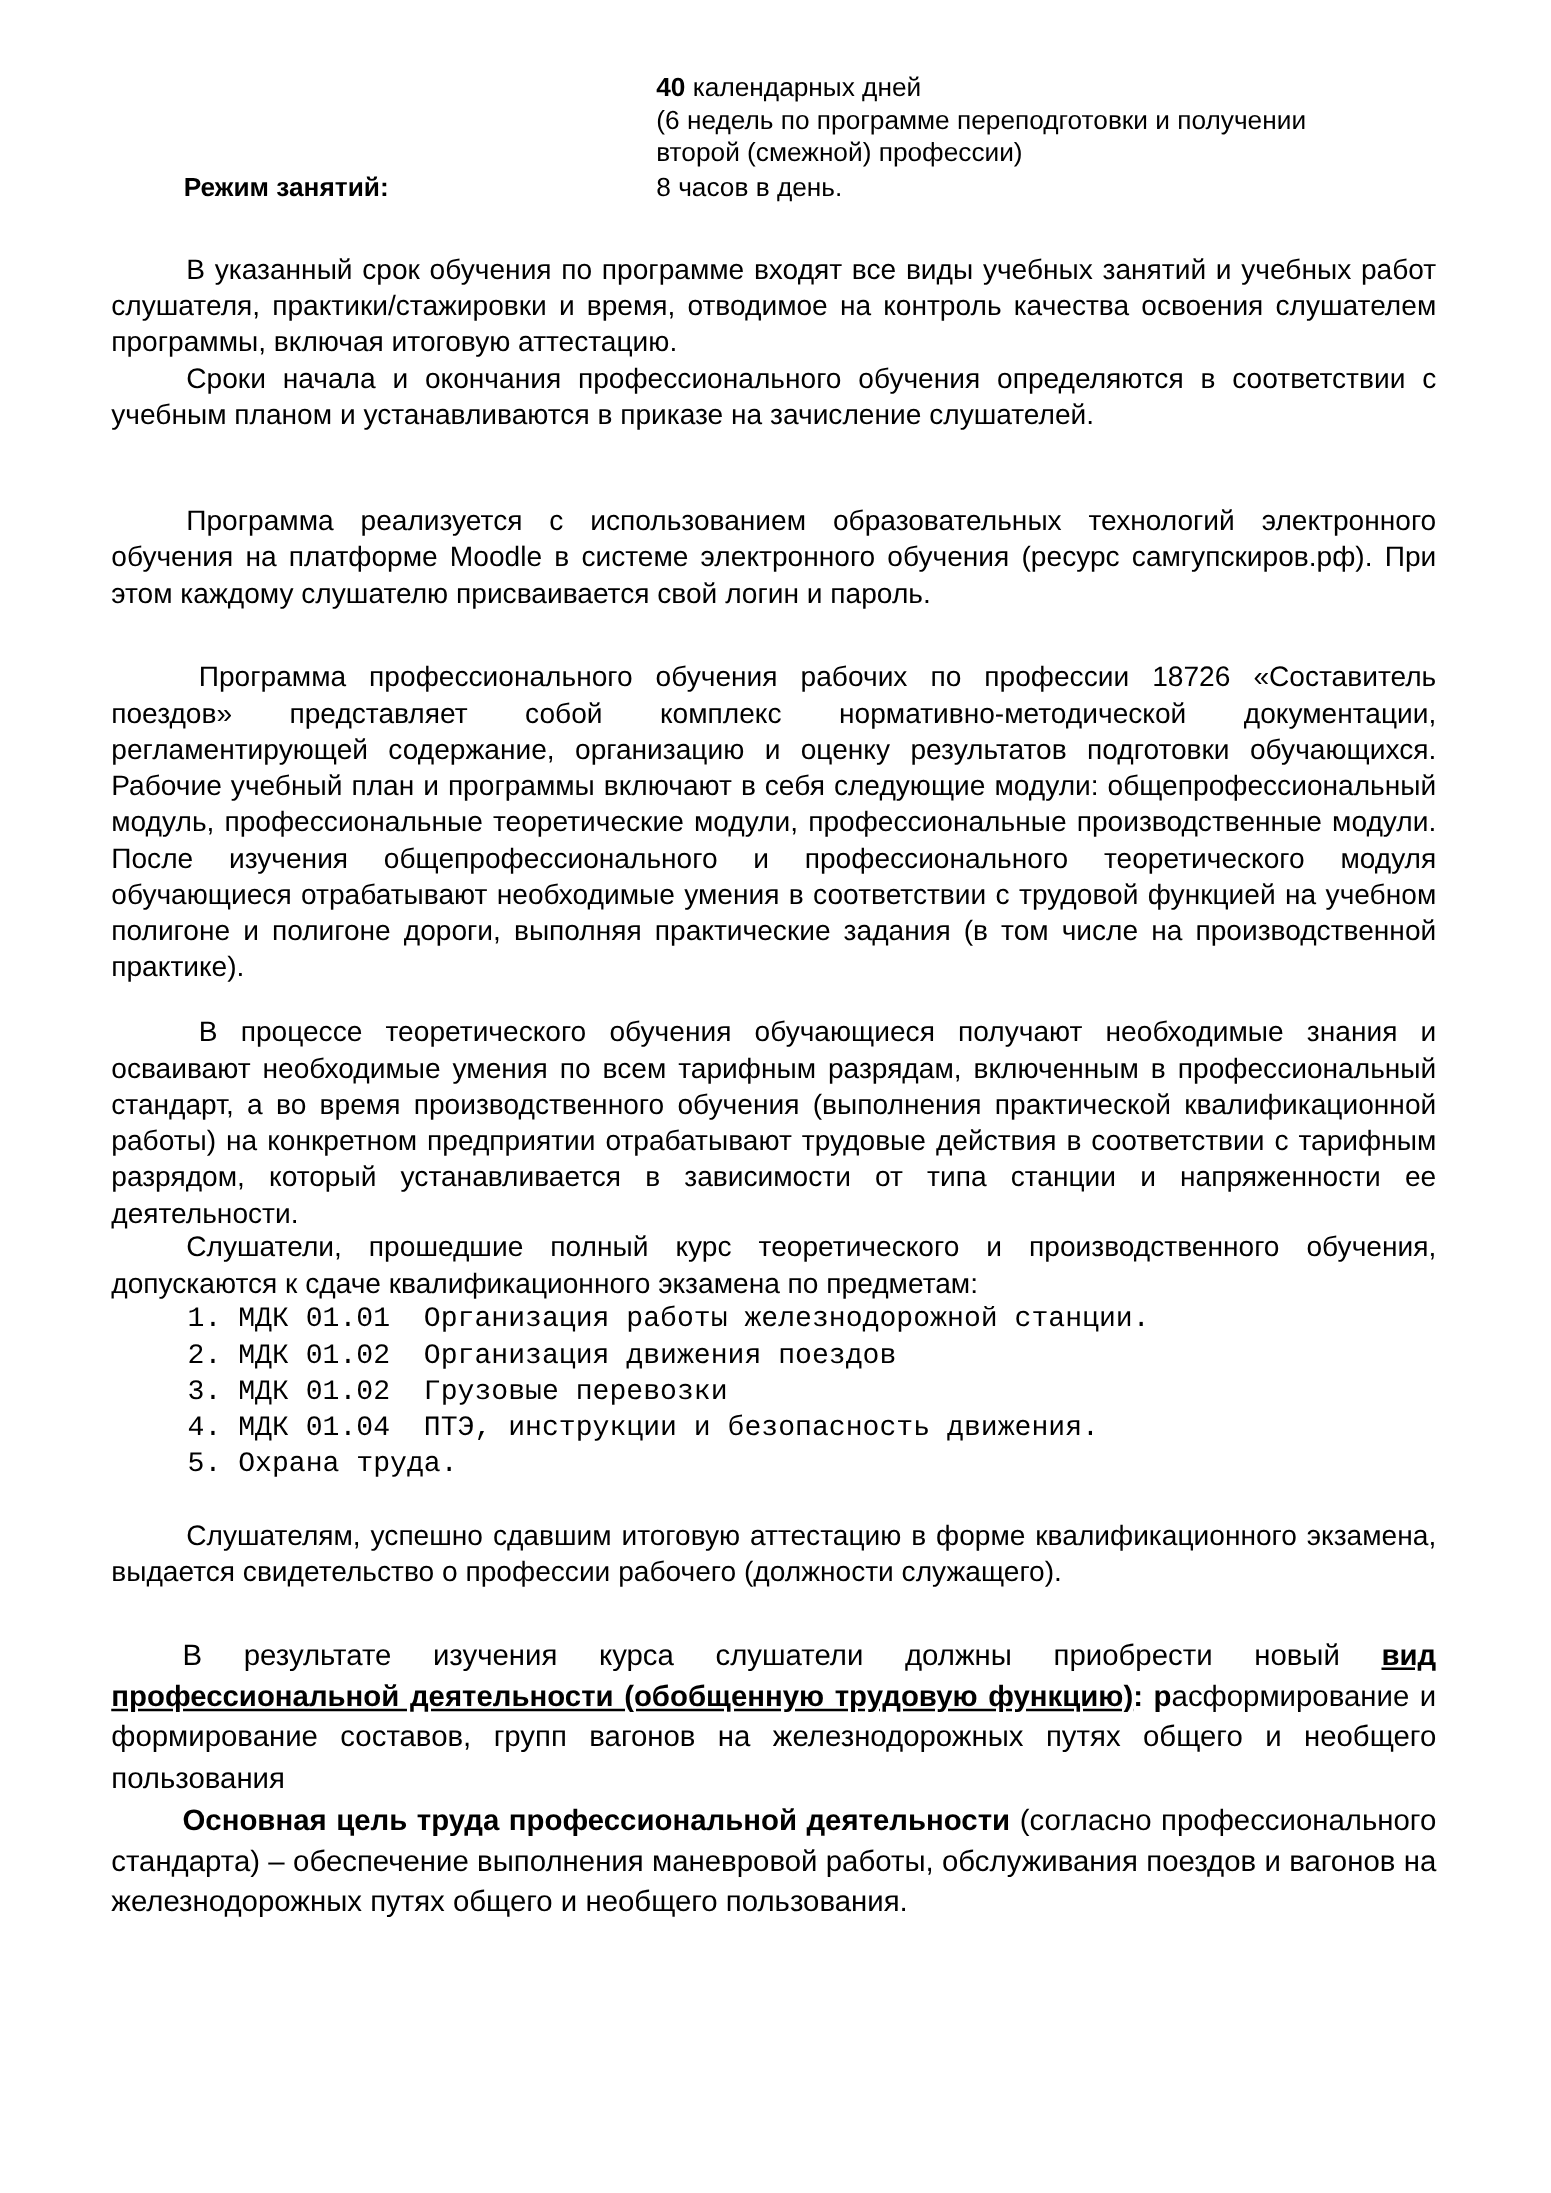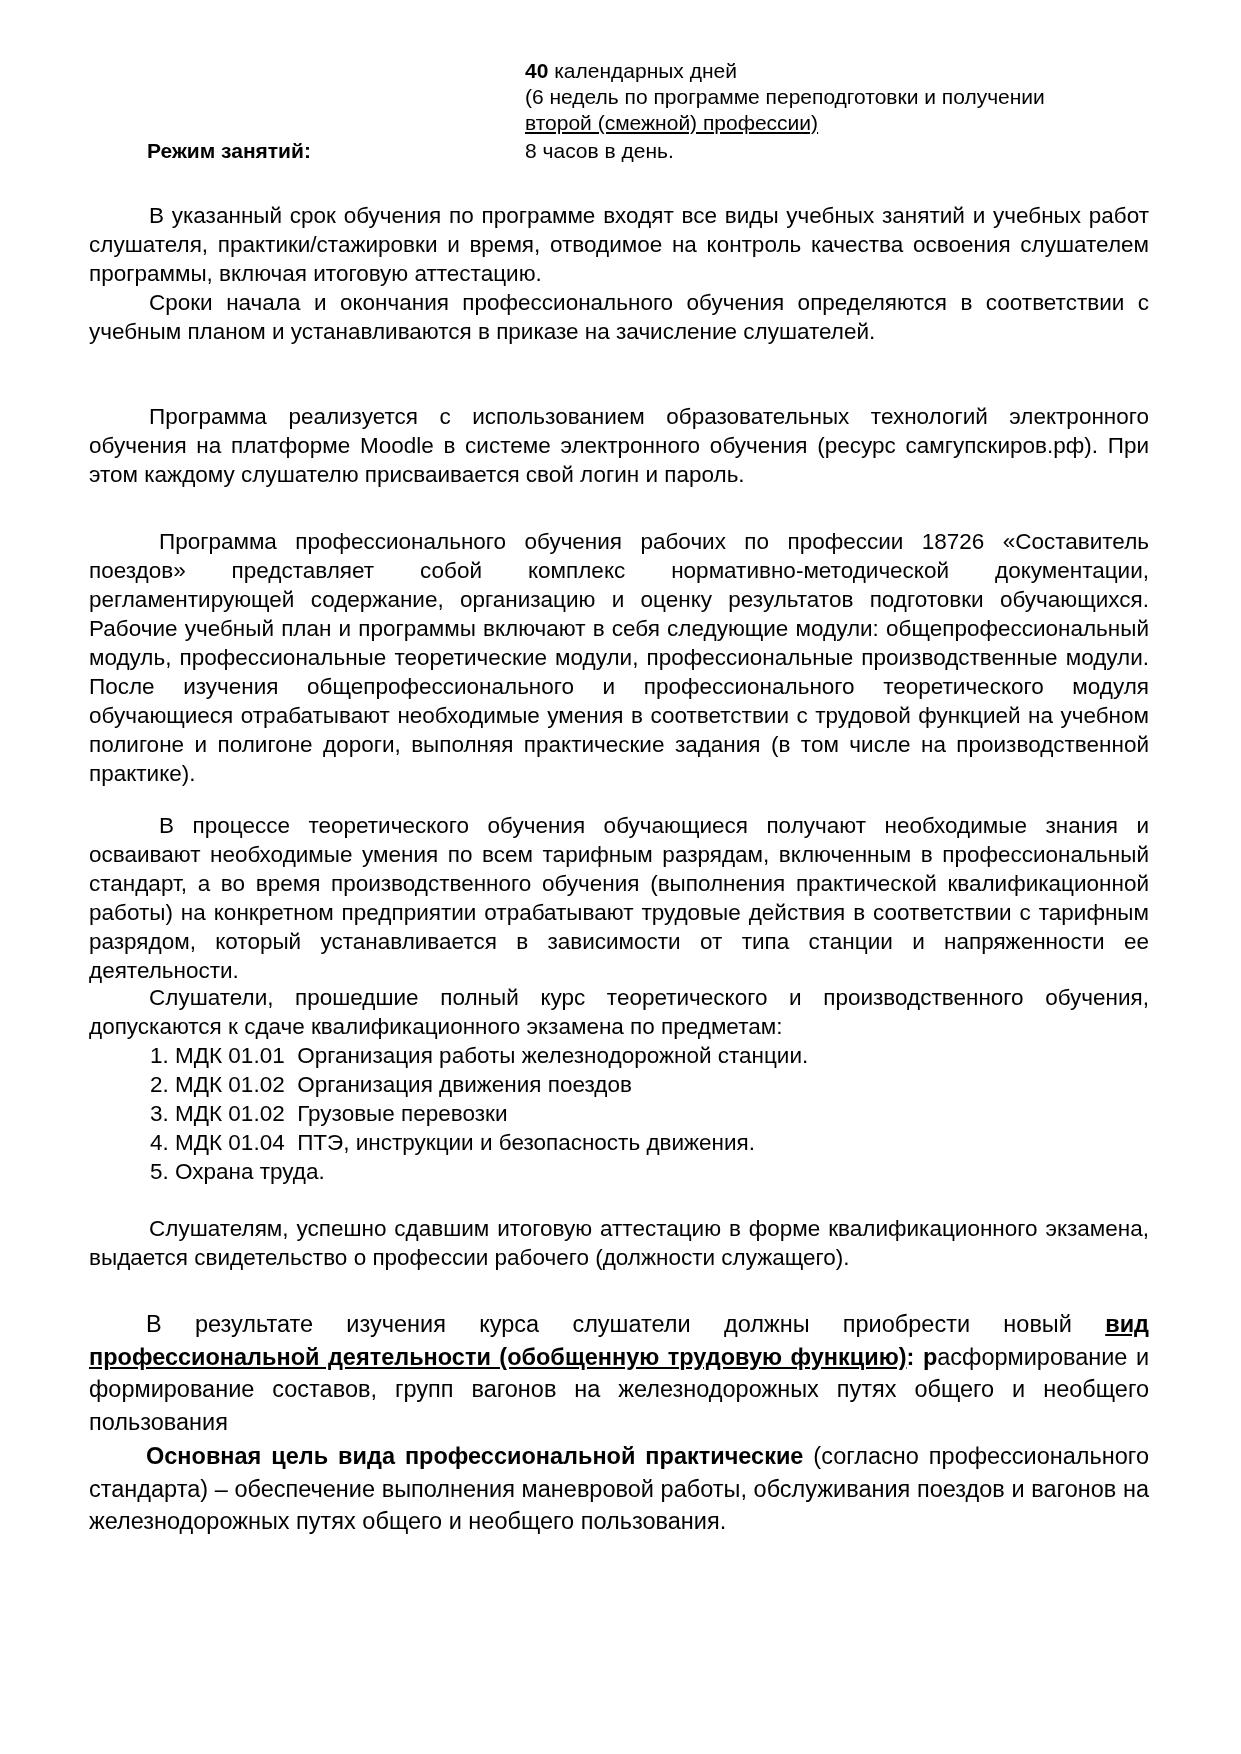--- a/index.html
+++ b/index.html
@@ -4,34 +4,34 @@
 <style>
   html, body { margin: 0; padding: 0; background: #ffffff; }
   body { width: 1241px; height: 1754px; position: relative; overflow: hidden;
          font-family: "Liberation Sans", "DejaVu Sans", sans-serif; color: #000; }
   .page { position: absolute; left: 0; top: 0; width: 1241px; height: 1370px; }
   .p { position: absolute; left: 89px; width: 1060px; font-size: 22.5px; line-height: 29px; text-align: justify; }
   .p .ind { display: inline-block; width: 60px; }
   .p.big { line-height: 32.5px; font-size: 23.5px; }
   .bold { font-weight: bold; }
   .ul { text-decoration: underline; }
-  .list { position: absolute; left: 150px; font-size: 22.5px; line-height: 29px; }
+  .list { position: absolute; left: 150px; font-size: 22.5px; line-height: 29px; font-family: Liberation Mono, monospace; }
   .list div { white-space: pre; }
   .hdr-row { position: absolute; font-size: 21px; line-height: 26px; }
 </style>
 </head>
 <body>
 
 <div class="page">
 
   <div class="hdr-row" style="left:525px; top:58px;">
     <span class="bold">40</span><span> календарных дней</span>
   </div>
   <div class="hdr-row" style="left:525px; top:84px;text-align:center;">(6 недель по программе переподготовки и получении</div>
-  <div class="hdr-row" style="left:525px; top:110px;text-decoration:underline;">второй (смежной) профессии)</div>
+  <div class="hdr-row" style="left:525px; top:110px;">второй (смежной) профессии)</div>
   <div class="hdr-row bold" style="left:147px; top:138px;">Режим занятий:</div>
   <div class="hdr-row" style="left:525px; top:138px;">8 часов в день.</div>
 
   <div class="p" style="top:201px;">
     <span class="ind"></span><span>В указанный срок обучения по программе входят все виды учебных занятий и учебных работ слушателя, практики/стажировки и время, отводимое на контроль качества освоения слушателем программы, включая итоговую аттестацию.</span>
   </div>
 
   <div class="p" style="top:288px;">
     <span class="ind"></span><span>Сроки начала и окончания профессионального обучения определяются в соответствии с учебным планом и устанавливаются в приказе на зачисление слушателей.</span>
   </div>
@@ -64,16 +64,16 @@
   <div class="p big" style="top:1308px;">
     <span class="ind" style="width:57px;"></span><span>В результате изучения курса слушатели должны приобрести новый </span><span class="bold ul">вид профессиональной деятельности (обобщенную трудовую функцию)</span><span class="bold">:</span>
     <span class="bold">р</span><span>асформирование и формирование составов, групп вагонов на железнодорожных путях общего и необщего пользования</span>
   </div>
 
   <div class="p" style="top:1214px;">
     <span class="ind"></span><span>Слушателям, успешно сдавшим итоговую аттестацию в форме квалификационного экзамена, выдается свидетельство о профессии рабочего (должности служащего).</span>
   </div>
 
   <div class="p big" style="top:1440px;">
-    <span class="ind" style="width:57px;"></span><span class="bold">Основная цель вида профессиональной практические</span><span> (согласно профессионального стандарта) – обеспечение выполнения маневровой работы, обслуживания поездов и вагонов на железнодорожных путях общего и необщего пользования.</span>
+    <span class="ind" style="width:57px;"></span><span class="bold">Основная цель труда профессиональной деятельности</span><span> (согласно профессионального стандарта) – обеспечение выполнения маневровой работы, обслуживания поездов и вагонов на железнодорожных путях общего и необщего пользования.</span>
   </div>
 
 </div>
 
 </body></html>

